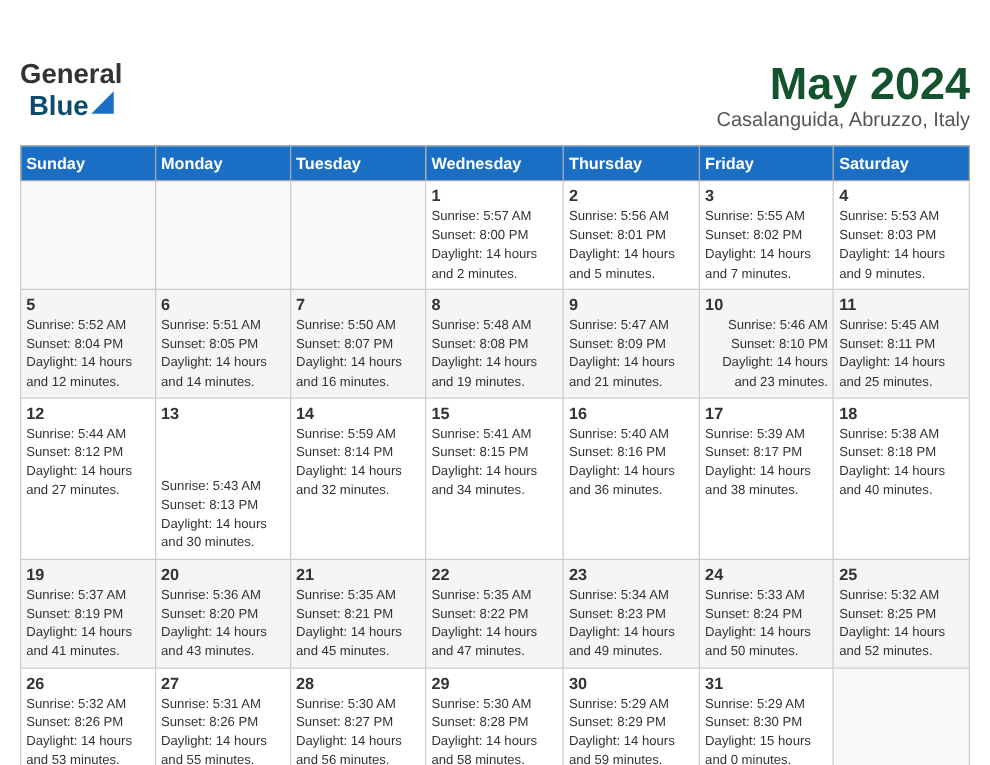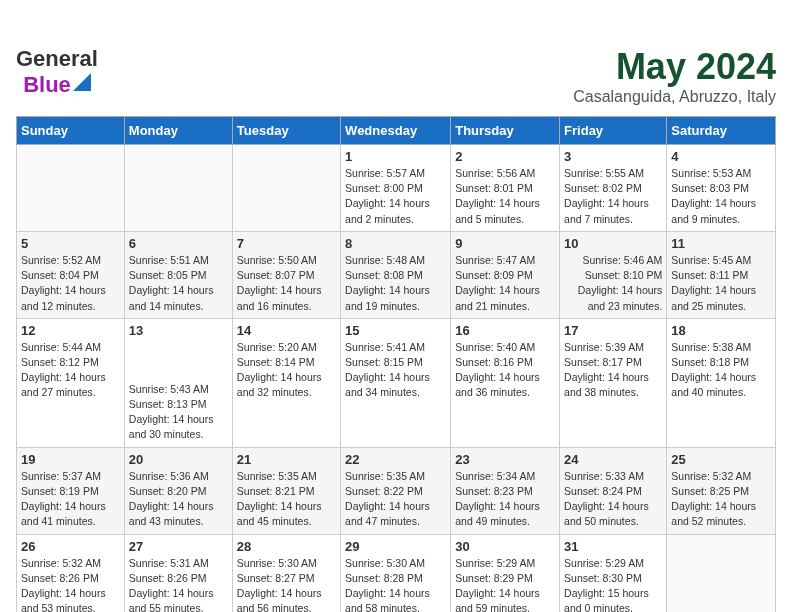--- a/index.html
+++ b/index.html
@@ -28,21 +28,21 @@
       align-items: center;
     }
     .logo-top-text {
       font-size: 22px;
       font-weight: bold;
       color: #333;
     }
     .logo-bottom-text {
       font-size: 22px;
       font-weight: bold;
-      color: #a21caf;
+      color: #0c4a6e;
     }
     .logo-triangle {
       display: inline-block;
       width: 0;
       height: 0;
       border-bottom: 18px solid #1a6fc4;
       border-left: 18px solid transparent;
       vertical-align: middle;
       margin-left: 2px;
       margin-top: -8px;
@@ -233,21 +233,21 @@
         </td>
         <td>
           <div class="day-number">13</div>
           <div class="day-info" style="white-space: pre-line; margin-top: 44px;">Sunrise: 5:43 AM
 Sunset: 8:13 PM
 Daylight: 14 hours
 and 30 minutes.</div>
         </td>
         <td>
           <div class="day-number">14</div>
-          <div class="day-info" style="white-space: pre-line;">Sunrise: 5:20 AM
+          <div class="day-info" style="white-space: pre-line;">Sunrise: 5:59 AM
 Sunset: 8:14 PM
 Daylight: 14 hours
 and 32 minutes.</div>
         </td>
         <td>
           <div class="day-number">15</div>
           <div class="day-info" style="white-space: pre-line;">Sunrise: 5:41 AM
 Sunset: 8:15 PM
 Daylight: 14 hours
 and 34 minutes.</div>

